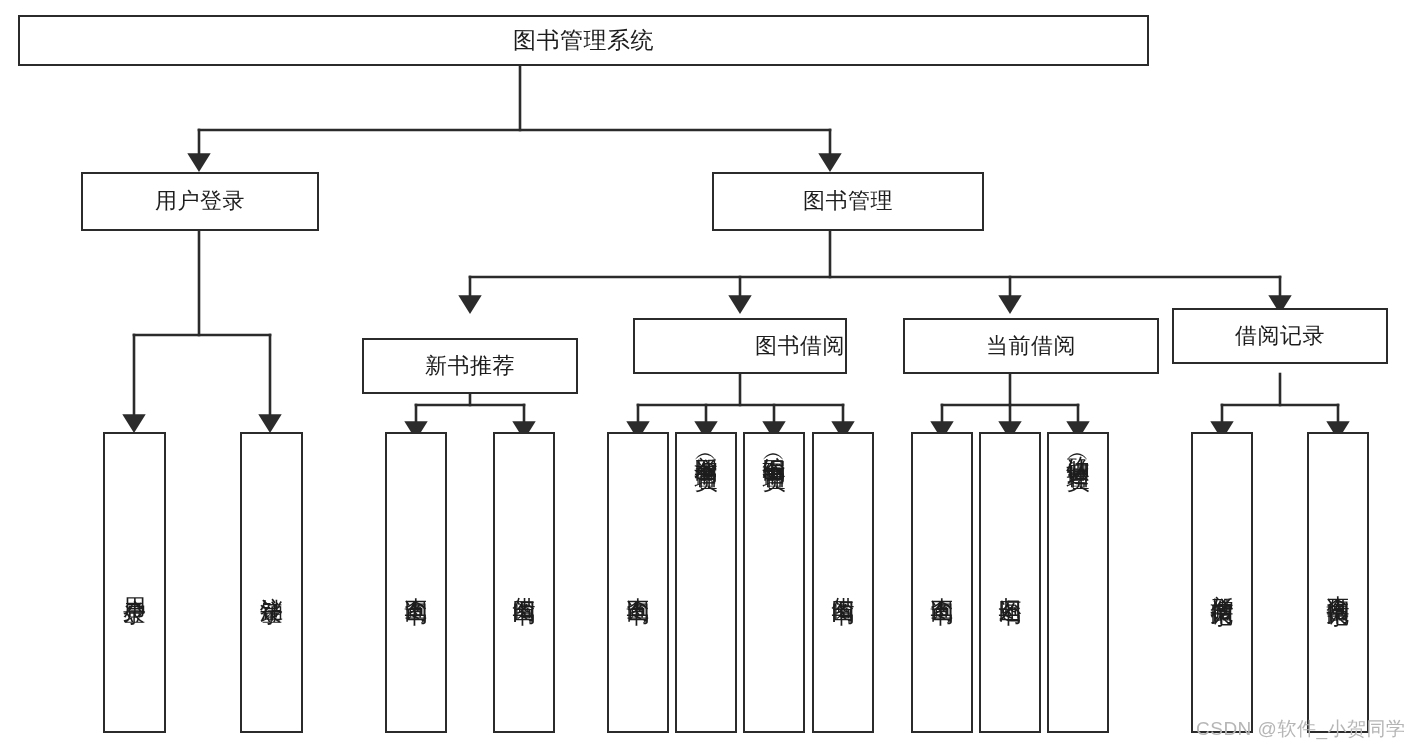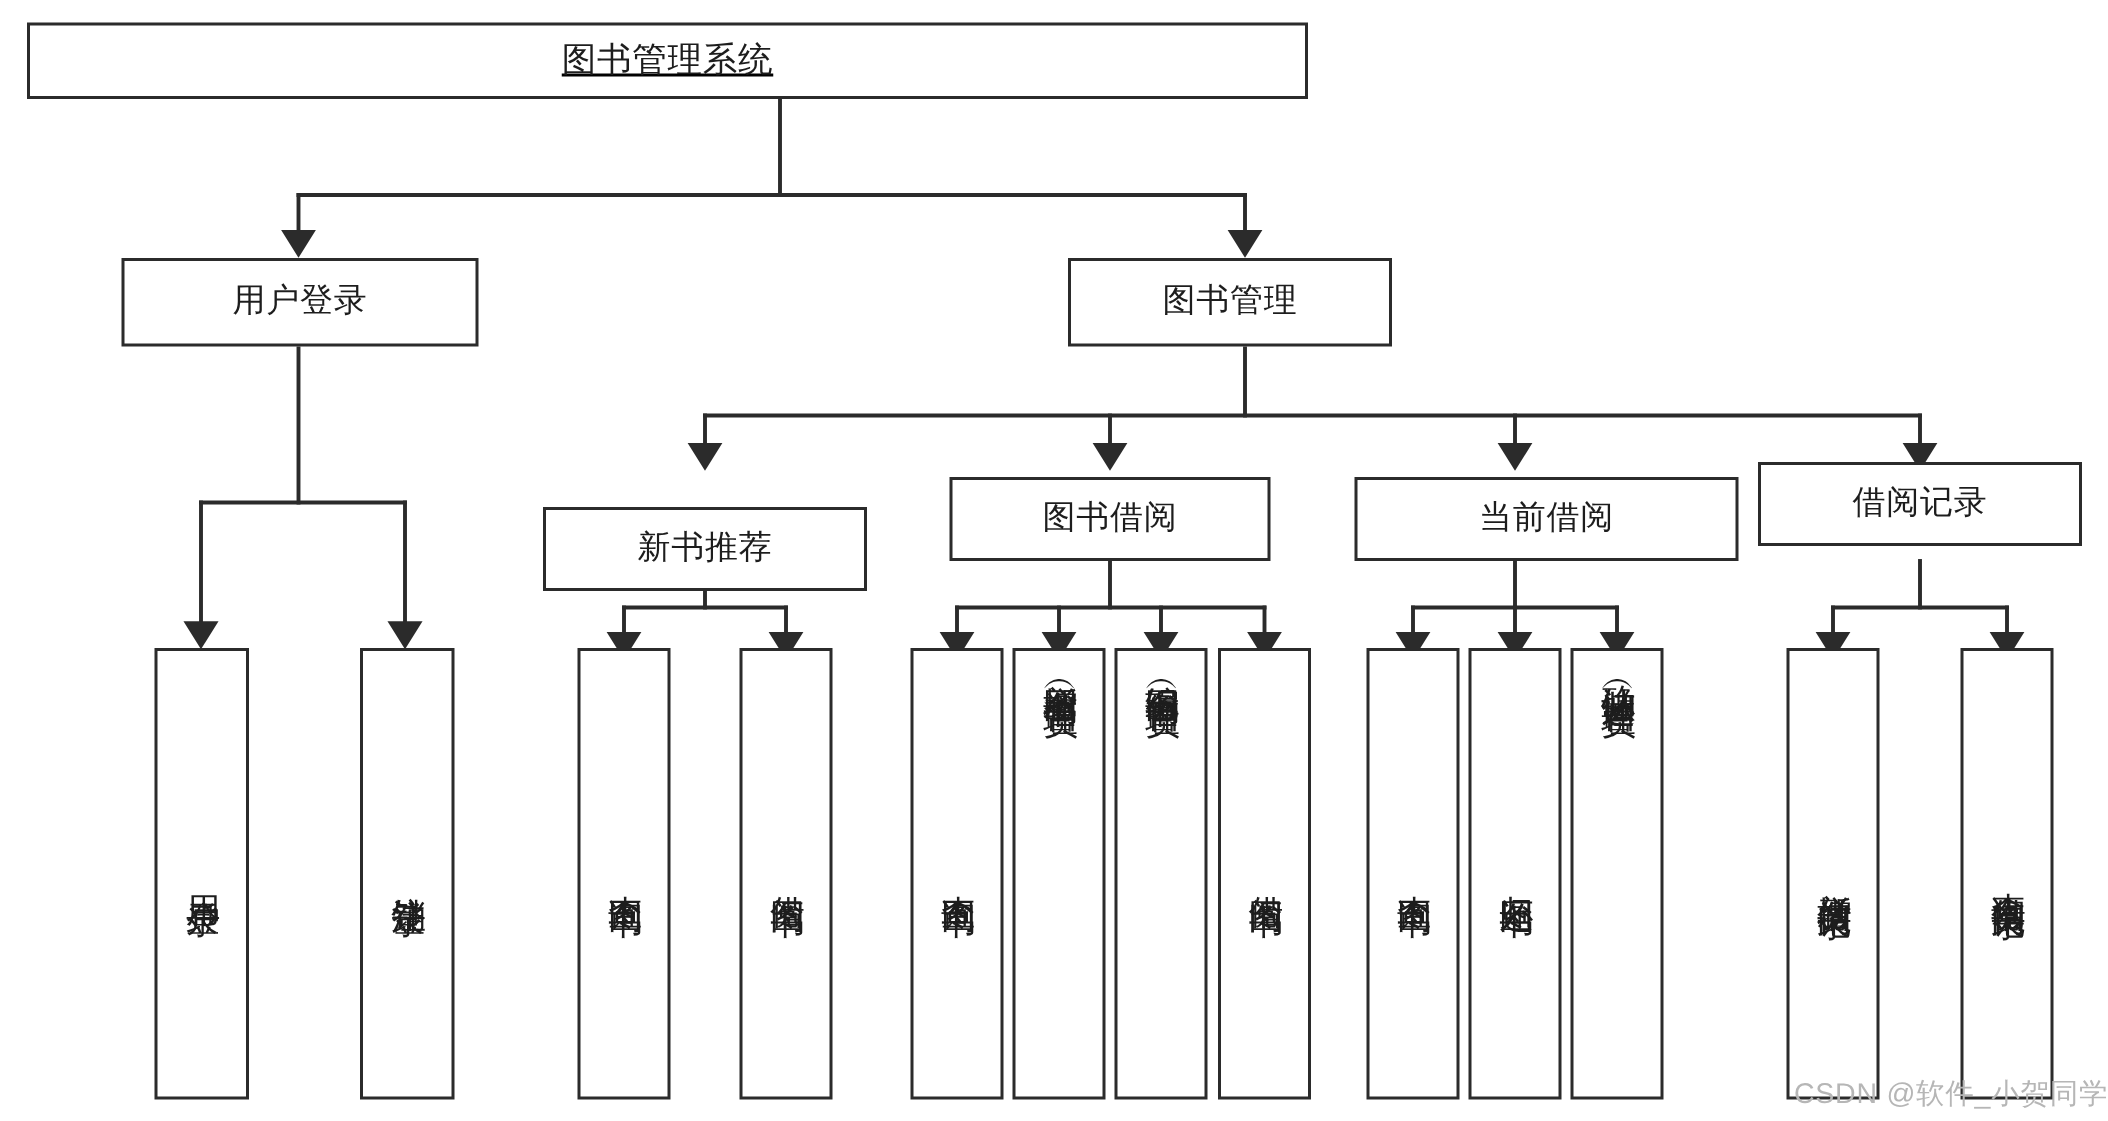--- a/index.html
+++ b/index.html
@@ -125,37 +125,37 @@
       <path d="M1010,405 L1010,430" marker-end="url(#arrow)"></path>
       <path d="M1078,405 L1078,430" marker-end="url(#arrow)"></path>
 
       <path d="M1280,374 L1280,405"></path>
       <path d="M1222,405 L1338,405"></path>
       <path d="M1222,405 L1222,430" marker-end="url(#arrow)"></path>
       <path d="M1338,405 L1338,430" marker-end="url(#arrow)"></path>
     </g>
   </svg>
 
-  <div class="node root horizontal" style="left:18px; top:15px; width:854px; height:51px;text-decoration:underline;">
+  <div class="node root horizontal" style="left:18px; top:15px; width:1131px; height:51px;">
     <span class="node-label">图书管理系统</span>
   </div>
 
   <div class="node horizontal" style="left:81px; top:172px; width:238px; height:59px;">
     <span class="node-label">用户登录</span>
   </div>
 
-  <div class="node horizontal" style="left:712px; top:172px; width:216px; height:59px;">
+  <div class="node horizontal" style="left:712px; top:172px; width:272px; height:59px;">
     <span class="node-label">图书管理</span>
   </div>
 
   <div class="node horizontal" style="left:362px; top:318px; width:216px; height:56px;margin-top:20px;">
     <span class="node-label">新书推荐</span>
   </div>
 
-  <div class="node horizontal" style="left:633px; top:318px; width:214px; height:56px;">
+  <div class="node horizontal" style="left:633px; top:318px; width:214px; height:56px;justify-content:flex-end;">
     <span class="node-label">图书借阅</span>
   </div>
 
   <div class="node horizontal" style="left:903px; top:318px; width:256px; height:56px;">
     <span class="node-label">当前借阅</span>
   </div>
 
   <div class="node horizontal" style="left:1172px; top:308px; width:216px; height:56px;">
     <span class="node-label">借阅记录</span>
   </div>

